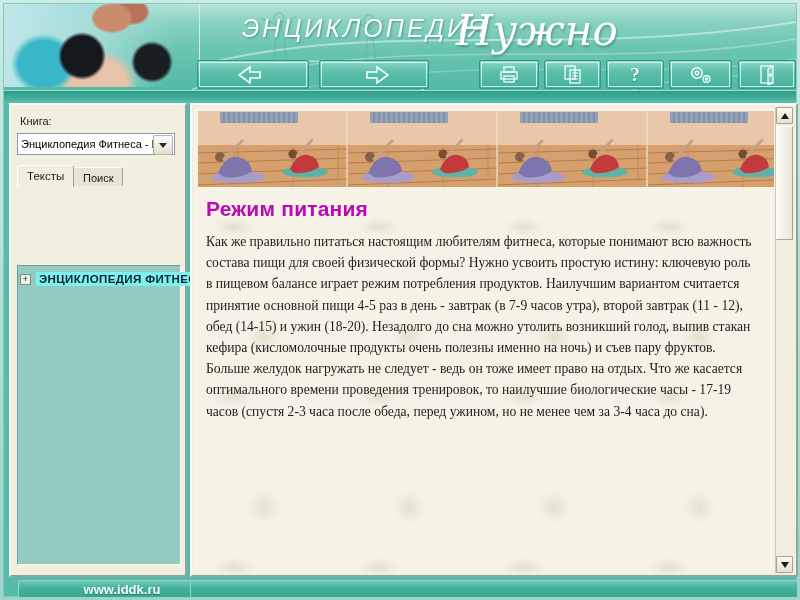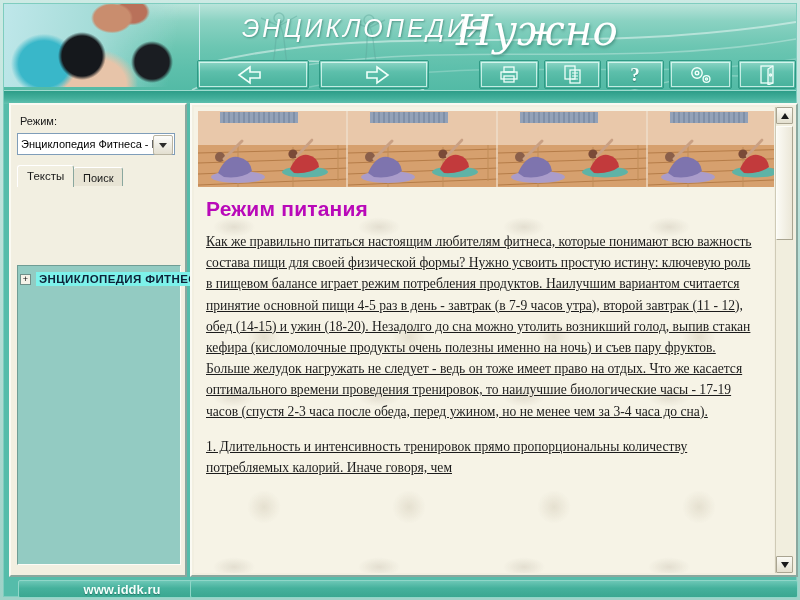--- a/index.html
+++ b/index.html
@@ -145,21 +145,21 @@
   .article-title{
     position:absolute;left:12px;top:90px;
     font-size:21px;font-weight:bold;color:#b909b9;
     letter-spacing:.2px;
   }
   .article-text{
     position:absolute;left:12px;top:124px;width:548px;
     font-family:"Liberation Serif","DejaVu Serif",serif;
     font-size:13.6px;line-height:21.2px;color:#1c1c1c;
   }
-  .article-text p{margin:0 0 14px 0;text-decoration:underline;}
+  .article-text p{margin:0 0 14px 0;}
 
   
   .scrollbar{
     position:absolute;right:2px;top:2px;width:18px;bottom:2px;
     background:#f1eede;
     border-left:1px solid #cfcab6;
   }
   .sb-btn{
     position:absolute;left:0;width:17px;height:17px;
     background:linear-gradient(180deg,#fbfaf4,#e4e0cf);
@@ -267,21 +267,21 @@
           <rect x="3" y="1" width="12" height="17"></rect>
           <path d="M15 1 L10 4 L10 20 L15 18" fill="rgba(240,255,250,.25)"></path>
           <circle cx="12.6" cy="10" r="1"></circle>
         </g>
       </svg>
     </div>
   </div>
   <div class="tb-strip"></div>
 
   <div class="panel sidebar">
-    <div class="book-label">Режим:</div>
+    <div class="book-label">Книга:</div>
     <div class="dropdown">
       <div class="dropdown-text">Энциклопедия Фитнеса - Пос</div>
       <div class="dropdown-btn">
         <div class="arrow-down"></div>
       </div>
     </div>
     <div class="tabs">
       <div class="tab active">Тексты</div>
       <div class="tab inactive">Поиск</div>
     </div>
@@ -369,21 +369,20 @@
                 <ellipse cx="107" cy="61" rx="23" ry="5.5" fill="#5fb3a6"></ellipse>
                 <path d="M92 58 Q 99 42 110 44 Q 120 46 121 56 Q 112 63 96 62 Z" fill="#c23a3c"></path>
                 <circle cx="95" cy="43" r="4.6" fill="#7a4a38"></circle>
                 <path d="M99 45 L114 29" stroke="#c9a084" stroke-width="2.6" stroke-linecap="round"></path>
               </g>
             </svg>
       </div>
       <div class="article-title">Режим питания</div>
       <div class="article-text">
         <p>Как же правильно питаться настоящим любителям фитнеса, которые понимают всю важность состава пищи для своей физической формы? Нужно усвоить простую истину: ключевую роль в пищевом балансе играет режим потребления продуктов. Наилучшим вариантом считается принятие основной пищи 4-5 раз в день - завтрак (в 7-9 часов утра), второй завтрак (11 - 12), обед (14-15) и ужин (18-20). Незадолго до сна можно утолить возникший голод, выпив стакан кефира (кисломолочные продукты очень полезны именно на ночь) и съев пару фруктов. Больше желудок нагружать не следует - ведь он тоже имеет право на отдых. Что же касается оптимального времени проведения тренировок, то наилучшие биологические часы - 17-19 часов (спустя 2-3 часа после обеда, перед ужином, но не менее чем за 3-4 часа до сна).</p>
-        <p>1. Длительность и интенсивность тренировок прямо пропорциональны количеству потребляемых калорий. Иначе говоря, чем</p>
 
       </div>
     </div>
     <div class="scrollbar">
       <div class="sb-btn sb-up">
         <div class="tri-up"></div>
       </div>
       <div class="sb-thumb"></div>
       <div class="sb-btn sb-down">
         <div class="tri-dn"></div>

